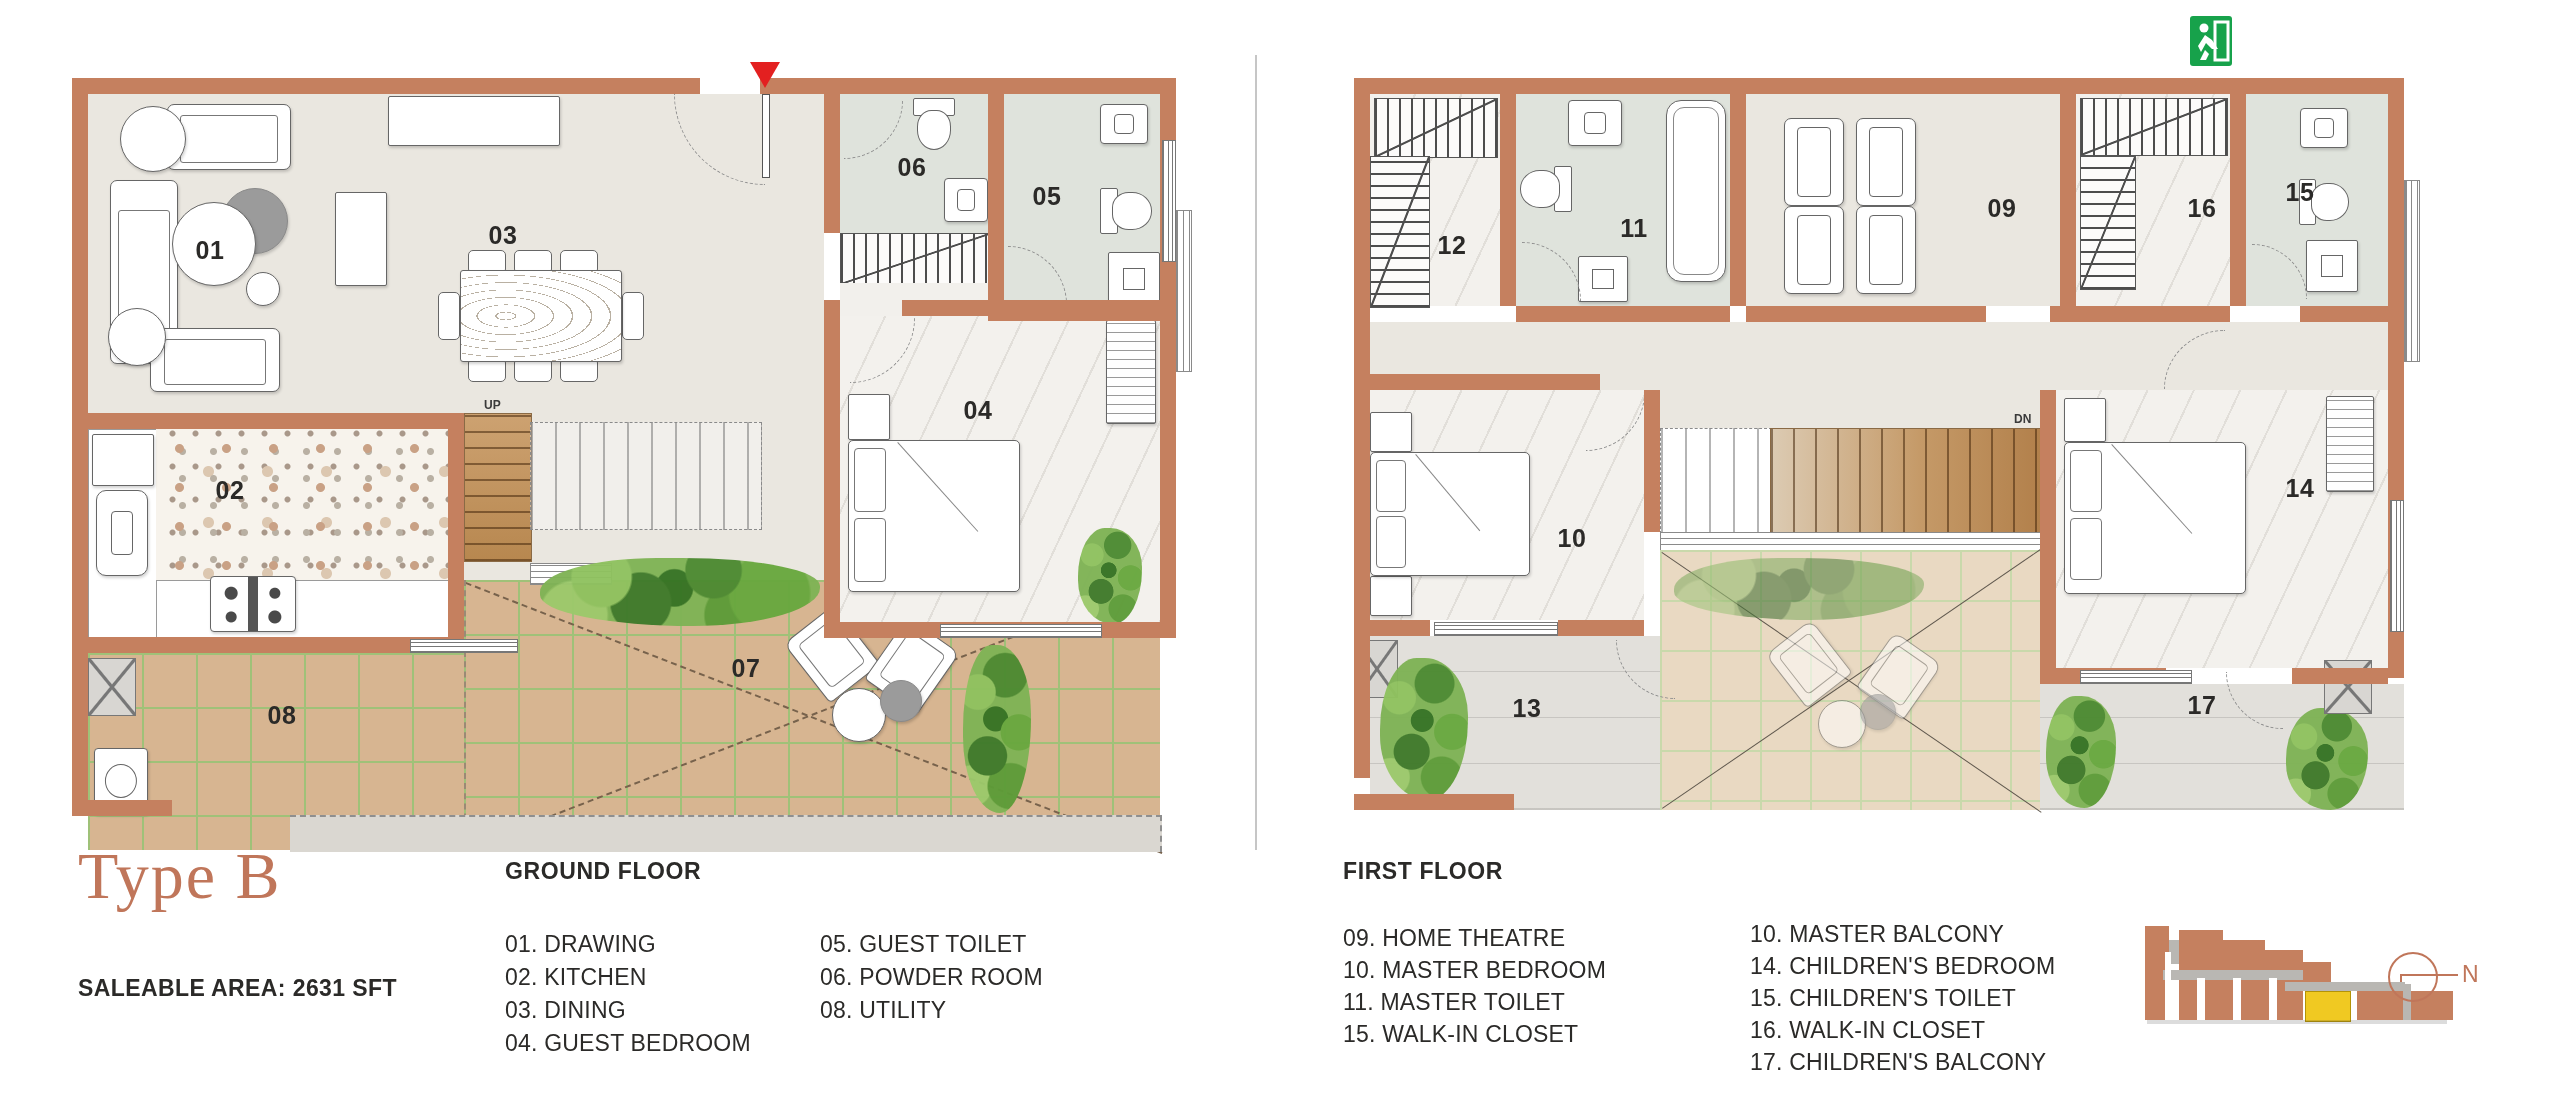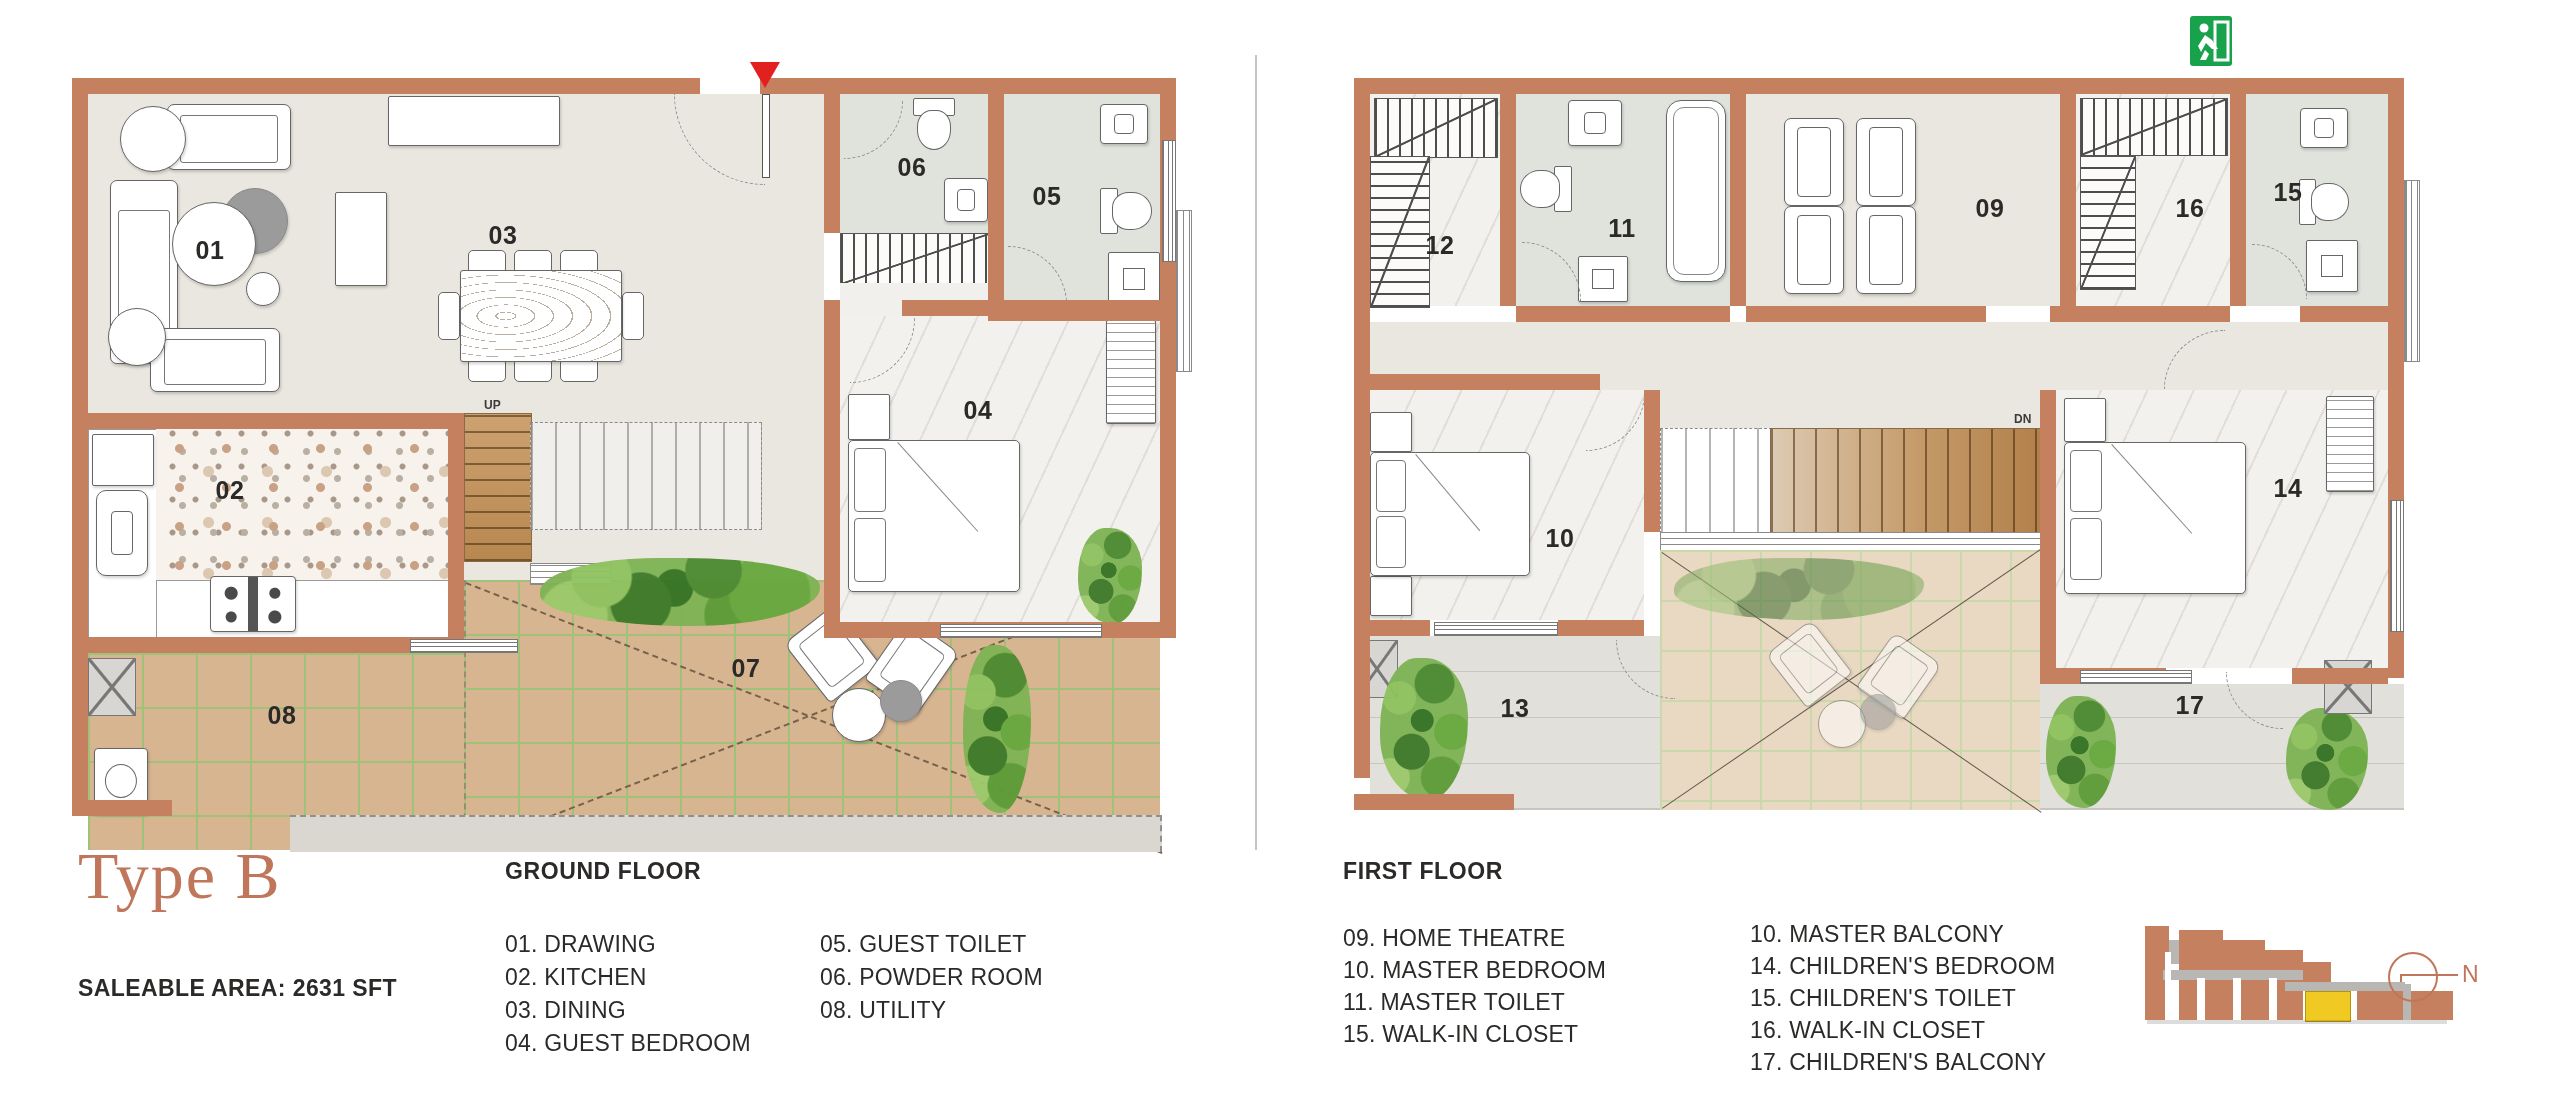--- a/index.html
+++ b/index.html
@@ -348,21 +348,21 @@
     <div class="wall" style="left:218px;top:560px;width:86px;height:16px"></div>
     <div class="wall" style="left:716px;top:608px;width:110px;height:16px"></div>
     <div class="wall" style="left:952px;top:608px;width:96px;height:16px"></div>
     <div class="wall" style="left:14px;top:734px;width:160px;height:16px"></div>
 
     <div class="floor win-h" style="left:94px;top:562px;width:122px;height:12px"></div>
     <div class="floor win-h" style="left:740px;top:610px;width:110px;height:12px"></div>
     <div class="floor win-v" style="left:1050px;top:440px;width:12px;height:130px"></div>
     <div class="floor lines3v" style="left:1064px;top:120px;width:14px;height:180px"></div>
 
-    <div class="abs" style="left:0;top:0;width:100%;height:100%">
+    <div class="abs" style="left:12px;top:0;width:100%;height:100%">
         <span class="room-num" style="left: 650px; top: 148px;">09</span>
         <span class="room-num" style="left: 220px; top: 478px;">10</span>
         <span class="room-num" style="left: 282px; top: 168px;">11</span>
         <span class="room-num" style="left: 100px; top: 185px;">12</span>
         <span class="room-num" style="left: 175px; top: 648px;">13</span>
         <span class="room-num" style="left: 948px; top: 428px;">14</span>
         <span class="room-num" style="left: 948px; top: 132px;">15</span>
         <span class="room-num" style="left: 850px; top: 148px;">16</span>
         <span class="room-num" style="left: 850px; top: 645px;">17</span>
       </div>

